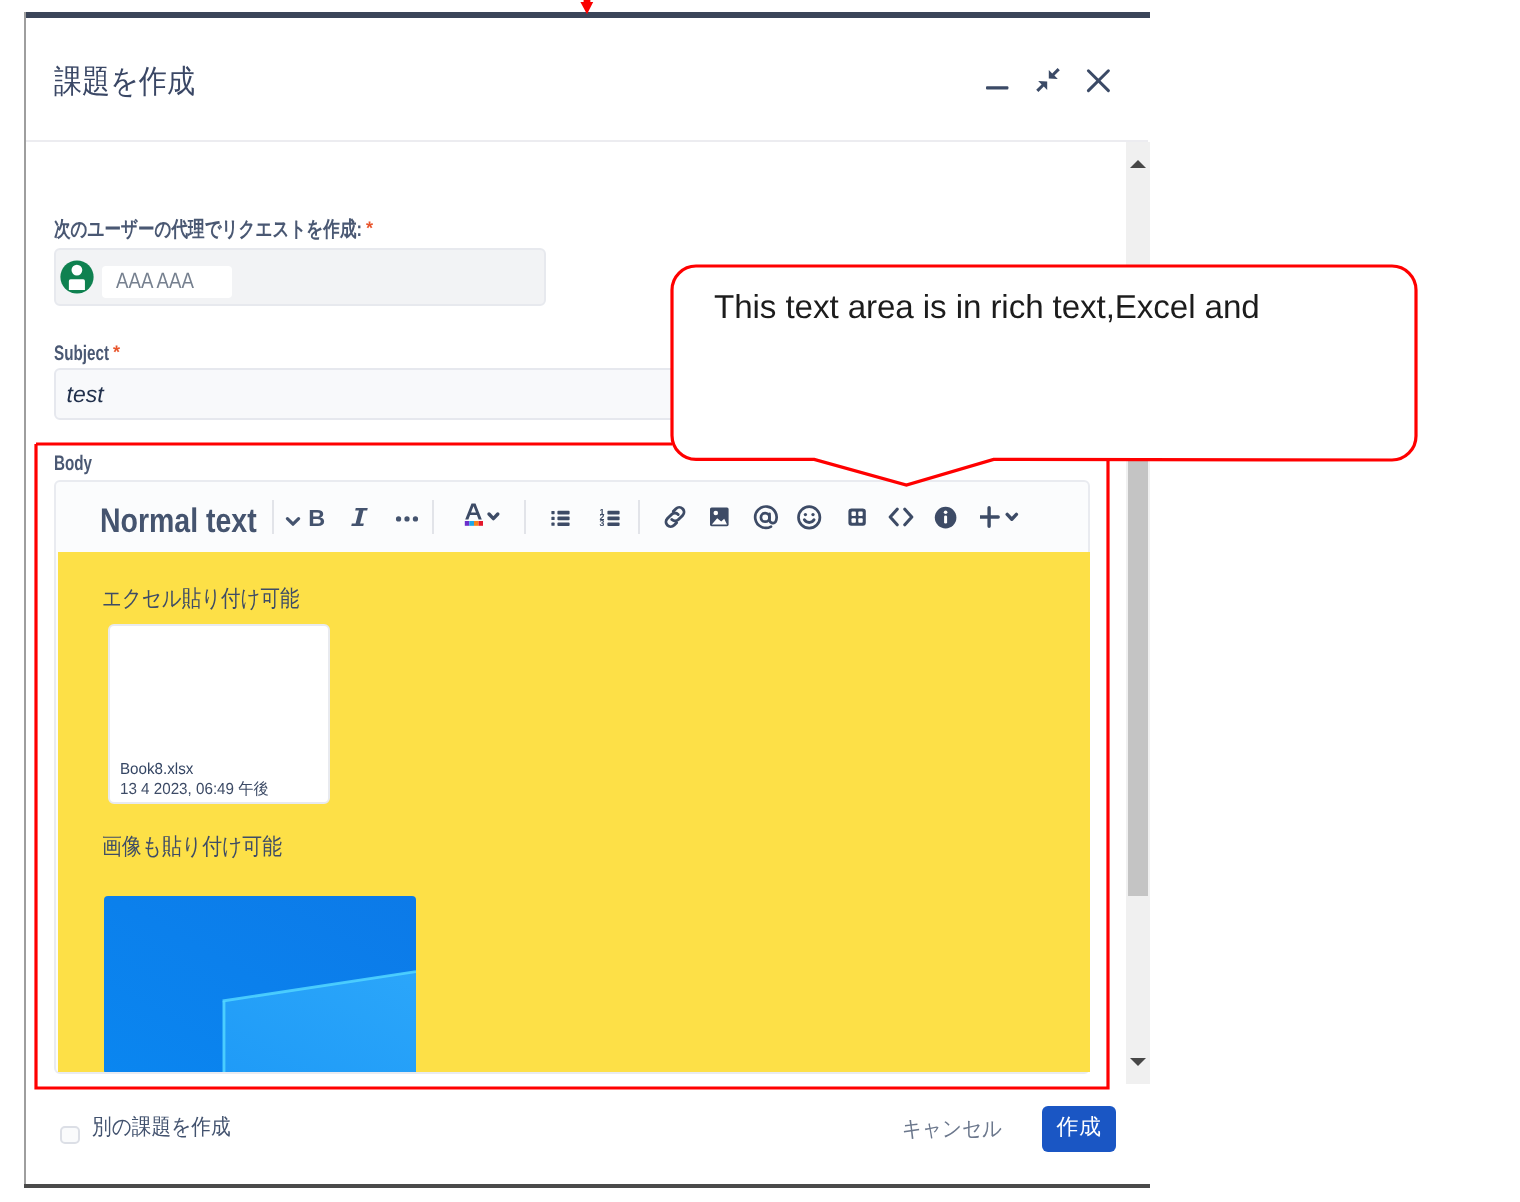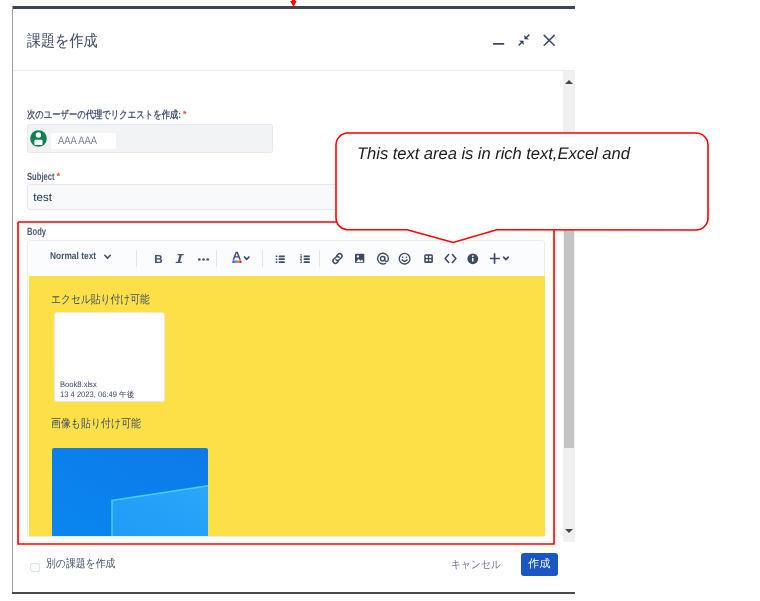--- a/index.html
+++ b/index.html
@@ -31,27 +31,27 @@
   .fieldlabel{position:absolute;font-size:10.5px;color:#4a5873;font-weight:600;line-height:13px;}
   .req{color:#e8552c;font-weight:bold;margin-left:2px;font-size:9px;vertical-align:1px;}
 
   .l1{left:27px;top:108px;}
   .userbox{position:absolute;left:27px;top:124px;width:246px;height:29px;background:#f2f3f5;border:1px solid #e7e9ee;border-radius:3px;box-sizing:border-box;}
   .avatar{position:absolute;left:1.6px;top:4.5px;width:17px;height:17px;}
   .chip{position:absolute;left:23px;top:7.5px;width:65px;height:16px;background:#fff;border-radius:2px;display:flex;align-items:center;padding-left:6.6px;padding-top:1px;box-sizing:border-box;font-size:11px;color:#76808f;}
 
   .l2{left:27px;top:170px;}
   .subjectbox{position:absolute;left:27px;top:184px;width:518px;height:26px;background:#f8f9fb;border:1px solid #e6e8ee;border-radius:3px;box-sizing:border-box;
-              display:flex;align-items:center;padding-left:5.3px;padding-top:1px;font-size:11.5px;color:#21304c;}
+              display:flex;align-items:center;padding-left:5.3px;padding-top:1px;font-size:11.5px;color:#21304c;font-style:italic;}
 
   .l3{left:27px;top:226px;}
   .editor{position:absolute;left:27px;top:240px;width:518px;height:297px;background:#fbfcfd;border:1px solid #e9ebf0;border-radius:3px;box-sizing:border-box;}
 
   .etoolbar{position:absolute;left:0;top:0;width:100%;height:35px;}
-  .tb-text{position:absolute;left:21.7px;top:9.5px;display:flex;align-items:center;font-size:10px;color:#45546f;font-weight:bold;}
+  .tb-text{position:absolute;left:21.7px;top:9.5px;display:flex;align-items:center;font-size:17px;color:#45546f;font-weight:bold;}
   .tb-div{position:absolute;top:9px;width:1px;height:17px;background:#e2e4e9;}
   .tb-ico{position:absolute;top:9px;width:17px;height:17px;display:flex;align-items:center;justify-content:center;cursor:pointer;}
 
   .ebody{position:absolute;left:1px;top:35px;width:516px;height:260px;background:#fde047;overflow:hidden;}
   .p1{position:absolute;left:22.3px;top:18px;font-size:11.5px;color:#3e4c66;line-height:13px;}
   .attach{position:absolute;left:25px;top:36px;width:111px;height:90px;background:#fff;border:1px solid #e8eaef;border-radius:3px;box-sizing:border-box;}
   .attach .fn{position:absolute;left:4.6px;top:67px;font-size:8px;color:#344563;line-height:9px;}
   .attach .dt{position:absolute;left:4.6px;top:76.5px;font-size:8px;color:#3d4b66;line-height:9px;}
   .p2{position:absolute;left:21.8px;top:141.5px;font-size:11.5px;color:#3e4c66;line-height:13px;}
   .imgblock{position:absolute;left:23px;top:172px;width:156px;height:89px;overflow:hidden;border-radius:2px;}
@@ -66,21 +66,21 @@
 
   
   .chkrow{position:absolute;left:30.3px;top:557px;display:flex;align-items:flex-end;}
   .chkbox{width:9.7px;height:9.3px;border:1.2px solid #dcdfe6;border-radius:2.5px;background:#fafbfc;box-sizing:border-box;}
   .chklabel{margin-left:5.6px;font-size:11px;color:#42526e;}
   .btn-cancel{position:absolute;left:451px;top:558px;font-size:11px;color:#6b778c;cursor:pointer;}
   .btn-create{position:absolute;left:521px;top:553px;width:37px;height:23px;background:#1a56c4;color:#fff;font-size:11px;border-radius:3px;
               display:flex;align-items:center;justify-content:center;cursor:pointer;letter-spacing:.2px;}
 
   
-  .anno{position:absolute;left:0;top:0;width:760px;height:601px;font-style:italic;}
+  .anno{position:absolute;left:0;top:0;width:760px;height:601px;}
   .anno-text{position:absolute;left:357px;top:141px;width:340px;font-size:16.6px;color:#1c1c1c;line-height:26.5px;letter-spacing:-0.05px;white-space:nowrap;}
 </style>
 </head>
 <body>
 
 <div class="page">
 
   <div class="dlg-top"></div>
   <div class="dlg-left"></div>
   <div class="dlg-right"></div>

